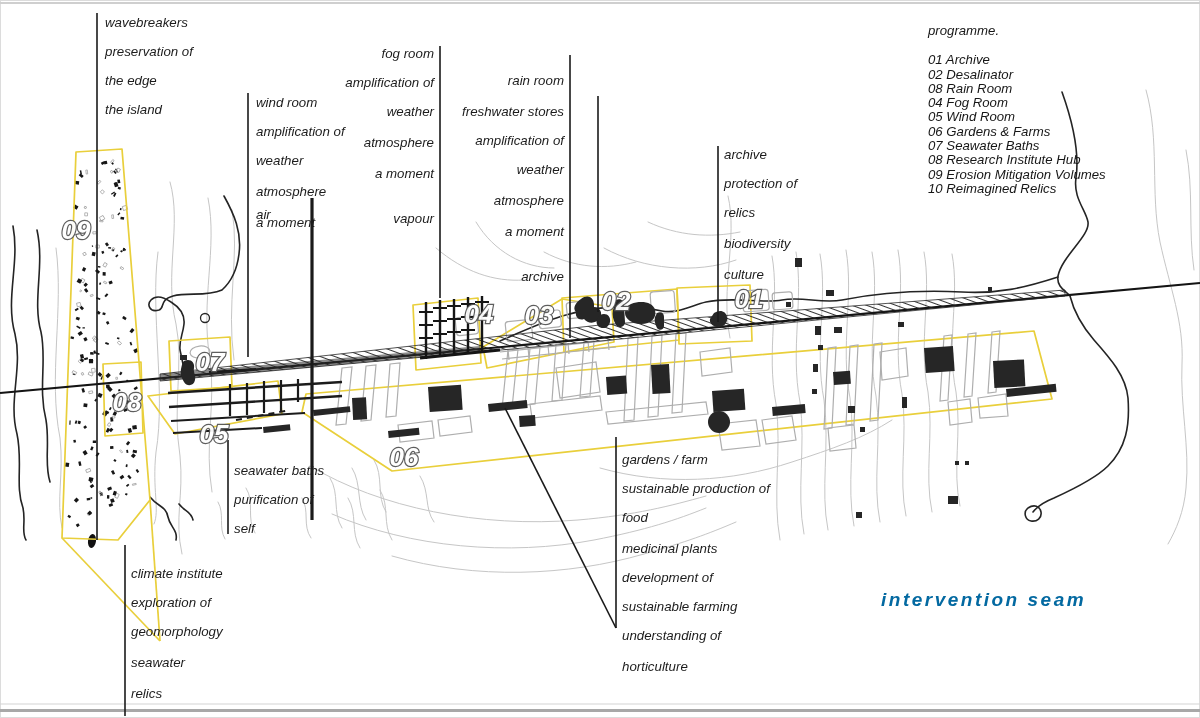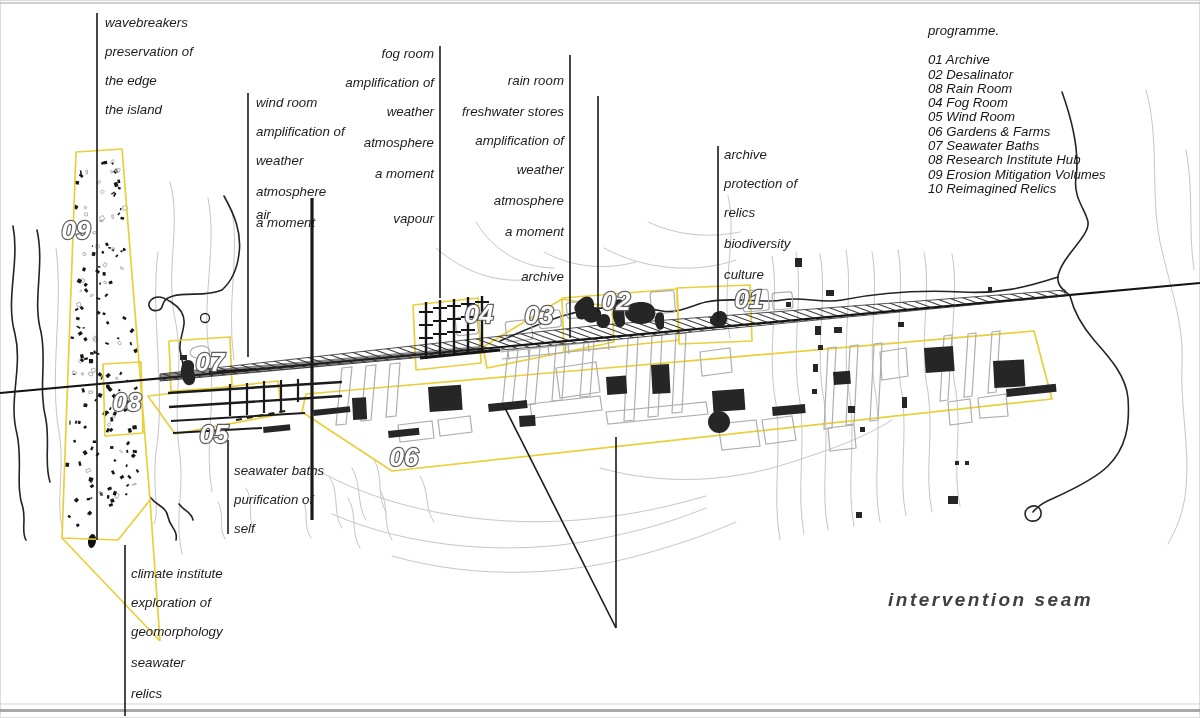--- a/index.html
+++ b/index.html
@@ -8,21 +8,21 @@
   #drawing{position:absolute;left:0;top:0;width:1200px;height:718px;}
   .ann{position:absolute;font:italic 13.3px/13px "Liberation Sans",sans-serif;color:#1c1c1c;white-space:nowrap;}
   .ann div{margin-top:16px;}
   .ann div:first-child{margin-top:1px;}
   .ann div.t{margin-top:18px;}
   .ann div.g2{margin-top:32px;}
   .ra{text-align:right;}
   #programme{position:absolute;left:928px;top:24px;font:italic 13.2px/14.3px "Liberation Sans",sans-serif;color:#161616;white-space:nowrap;}
   #programme .hd{margin-bottom:15px;}
   #title{position:absolute;left:881px;top:589px;font:italic 700 19px/22px "Liberation Sans",sans-serif;
-         letter-spacing:2.5px;color:#404040;white-space:nowrap;margin-left:7px;}
+         letter-spacing:2.5px;color:#0369a1;white-space:nowrap;}
   .znum{font:italic 700 26px "Liberation Sans",sans-serif;fill:#ffffff;stroke:#565656;stroke-width:2.4;paint-order:stroke;opacity:.95;}
 </style>
 </head>
 <body>
 
 <div id="canvas">
 
   <svg id="drawing" viewBox="0 0 1200 718">
     <defs>
       <pattern id="hatch" width="5" height="6" patternUnits="userSpaceOnUse" patternTransform="rotate(110)">
@@ -499,20 +499,30 @@
   <div class="ann" style="left:131px;top:566px">
     <div>climate institute</div>
     <div>exploration of</div>
     <div>geomorphology</div>
     <div class="t">seawater</div>
     <div class="t">relics</div>
     <div class="t">biology</div>
     <div>self</div>
   </div>
 
+  <div class="ann" style="left:622px;top:452px">
+    <div>gardens / farm</div>
+    <div>sustainable production of</div>
+    <div>food</div>
+    <div class="t">medicinal plants</div>
+    <div>development of</div>
+    <div>sustainable farming</div>
+    <div>understanding of</div>
+    <div class="t">horticulture</div>
+  </div>
 
   <div id="programme">
     <div class="hd">programme.</div>
     <div>01 Archive</div>
     <div>02 Desalinator</div>
     <div>08 Rain Room</div>
     <div>04 Fog Room</div>
     <div>05 Wind Room</div>
     <div>06 Gardens &amp; Farms</div>
     <div>07 Seawater Baths</div>

